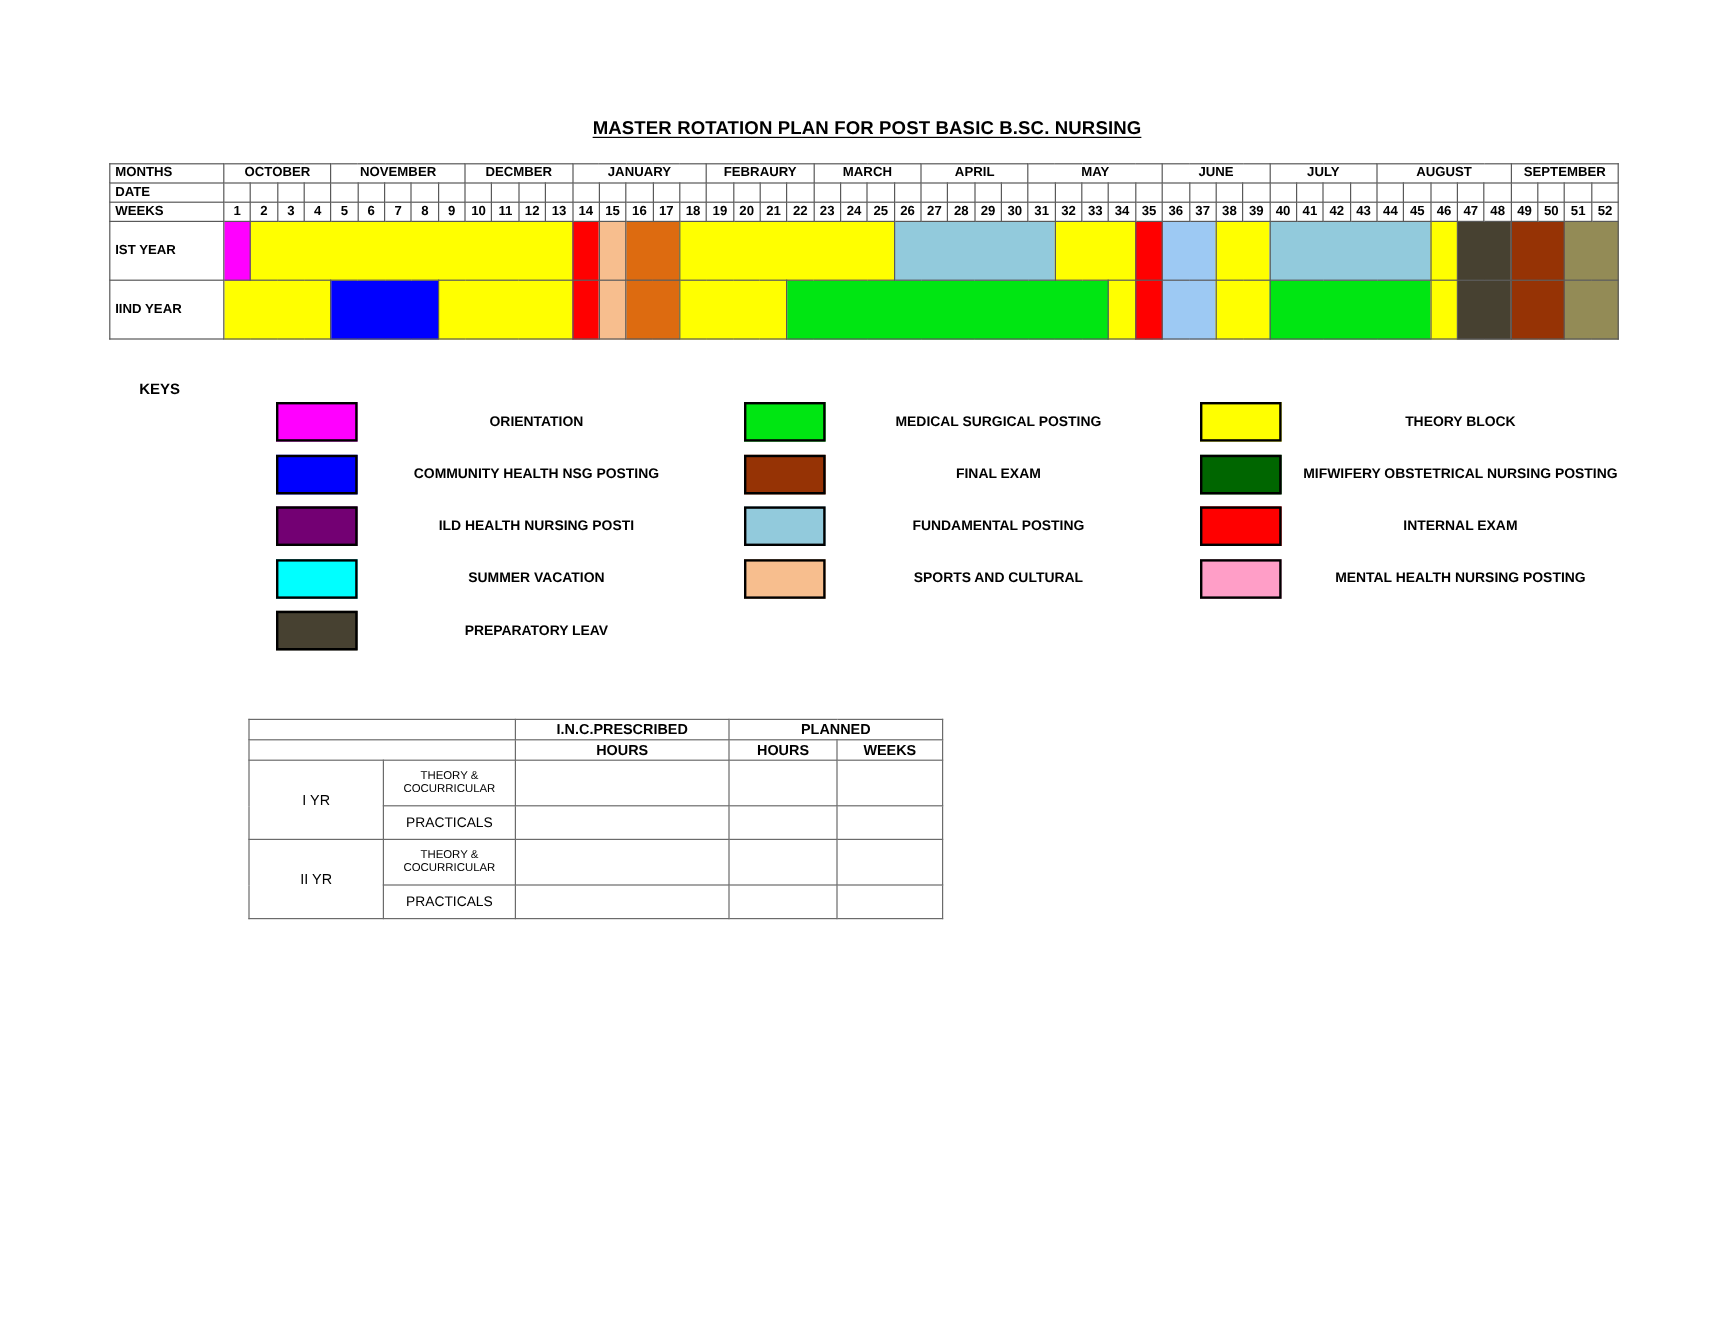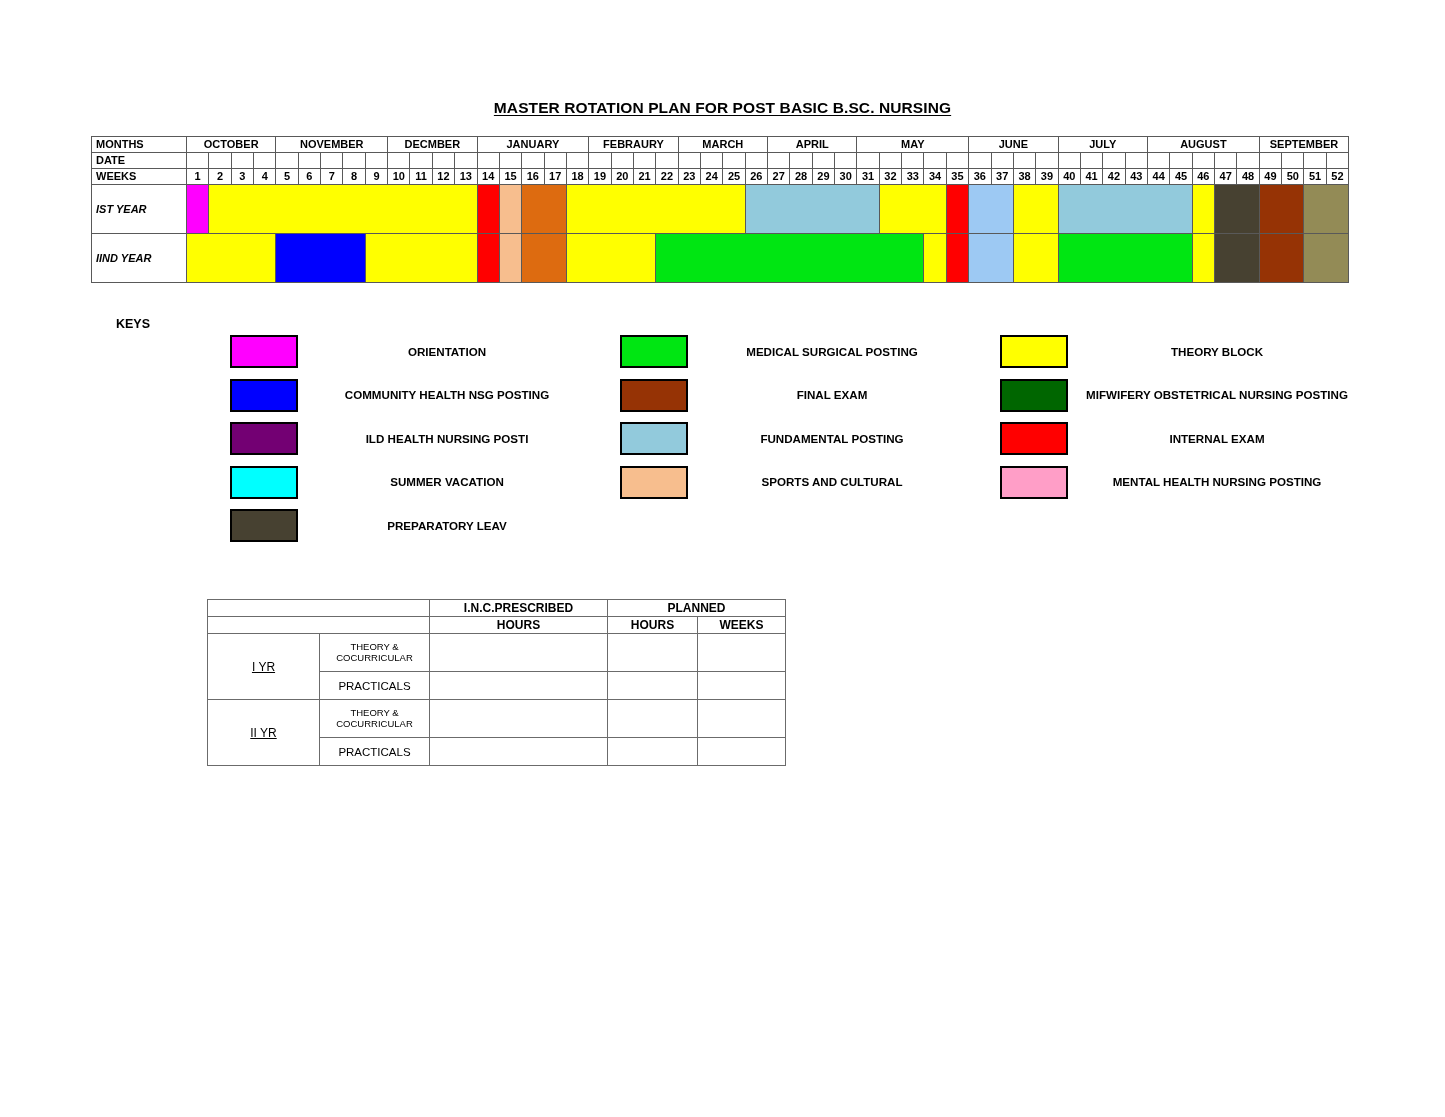--- a/index.html
+++ b/index.html
@@ -56,21 +56,21 @@
   .rowhdr {
     text-align: left !important;
     padding-left: 4px !important;
     font-size: 12.5px;
     background: #ffffff;
     white-space: nowrap;
   }
   .months-row td { height: 16px; font-size: 11px; }
   .date-row td   { height: 16px; }
   .weeks-row td  { height: 16px; font-size: 9px; font-weight: normal; }
-  .yearband td   { height: 49px; font-style: italic; }
+  .yearband td   { height: 49px; }
   .yearband .rowhdr { font-size: 12.5px; font-weight: bold; }
   .cellblock { border-left: 1px solid #4d4d4d; border-right: 1px solid #4d4d4d; }
 
   
   #keys-label {
     position: absolute;
     left: 116px;
     top: 317px;
     font-size: 12.5px;
     font-weight: bold;
@@ -120,21 +120,21 @@
   #hours-table td {
     border: 1px solid #6b6b6b;
     font-size: 11.5px;
     text-align: center;
     vertical-align: middle;
     padding: 0 2px;
     box-sizing: border-box;
   }
   #hours-table .hdr { font-weight: bold; font-size: 12px; }
   #hours-table .small { font-size: 9.5px; line-height: 1.15; }
-  #hours-table .yr { font-size: 12px; text-decoration: underline; }
+  #hours-table .yr { font-size: 12px; }
   .c-blank { width: 112px; }
   .c-sub   { width: 110px; }
   .c-inc   { width: 178px; }
   .c-ph    { width: 90px; }
   .c-pw    { width: 88px; }
   .r-hdr1  { height: 17px; }
   .r-hdr2  { height: 17px; }
   .r-body  { height: 38px; }
   .r-body2 { height: 28px; }
 </style>

